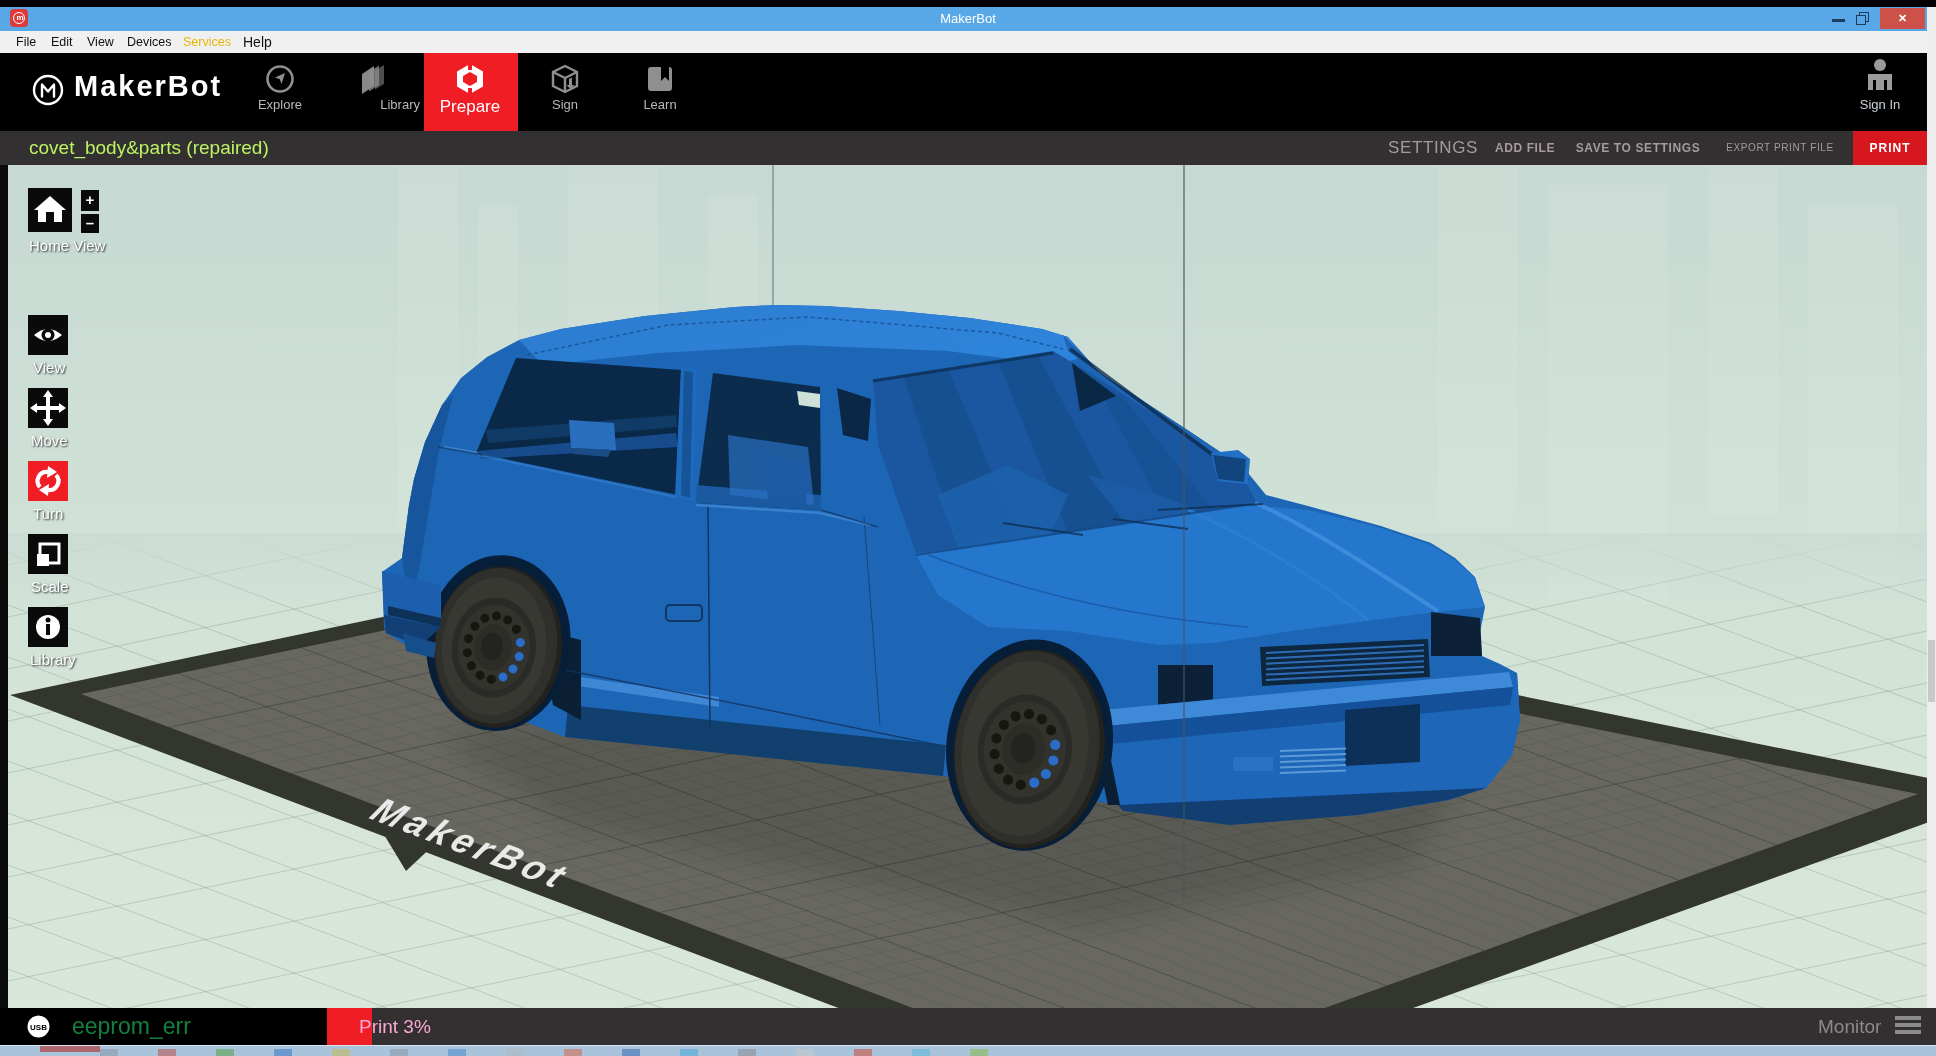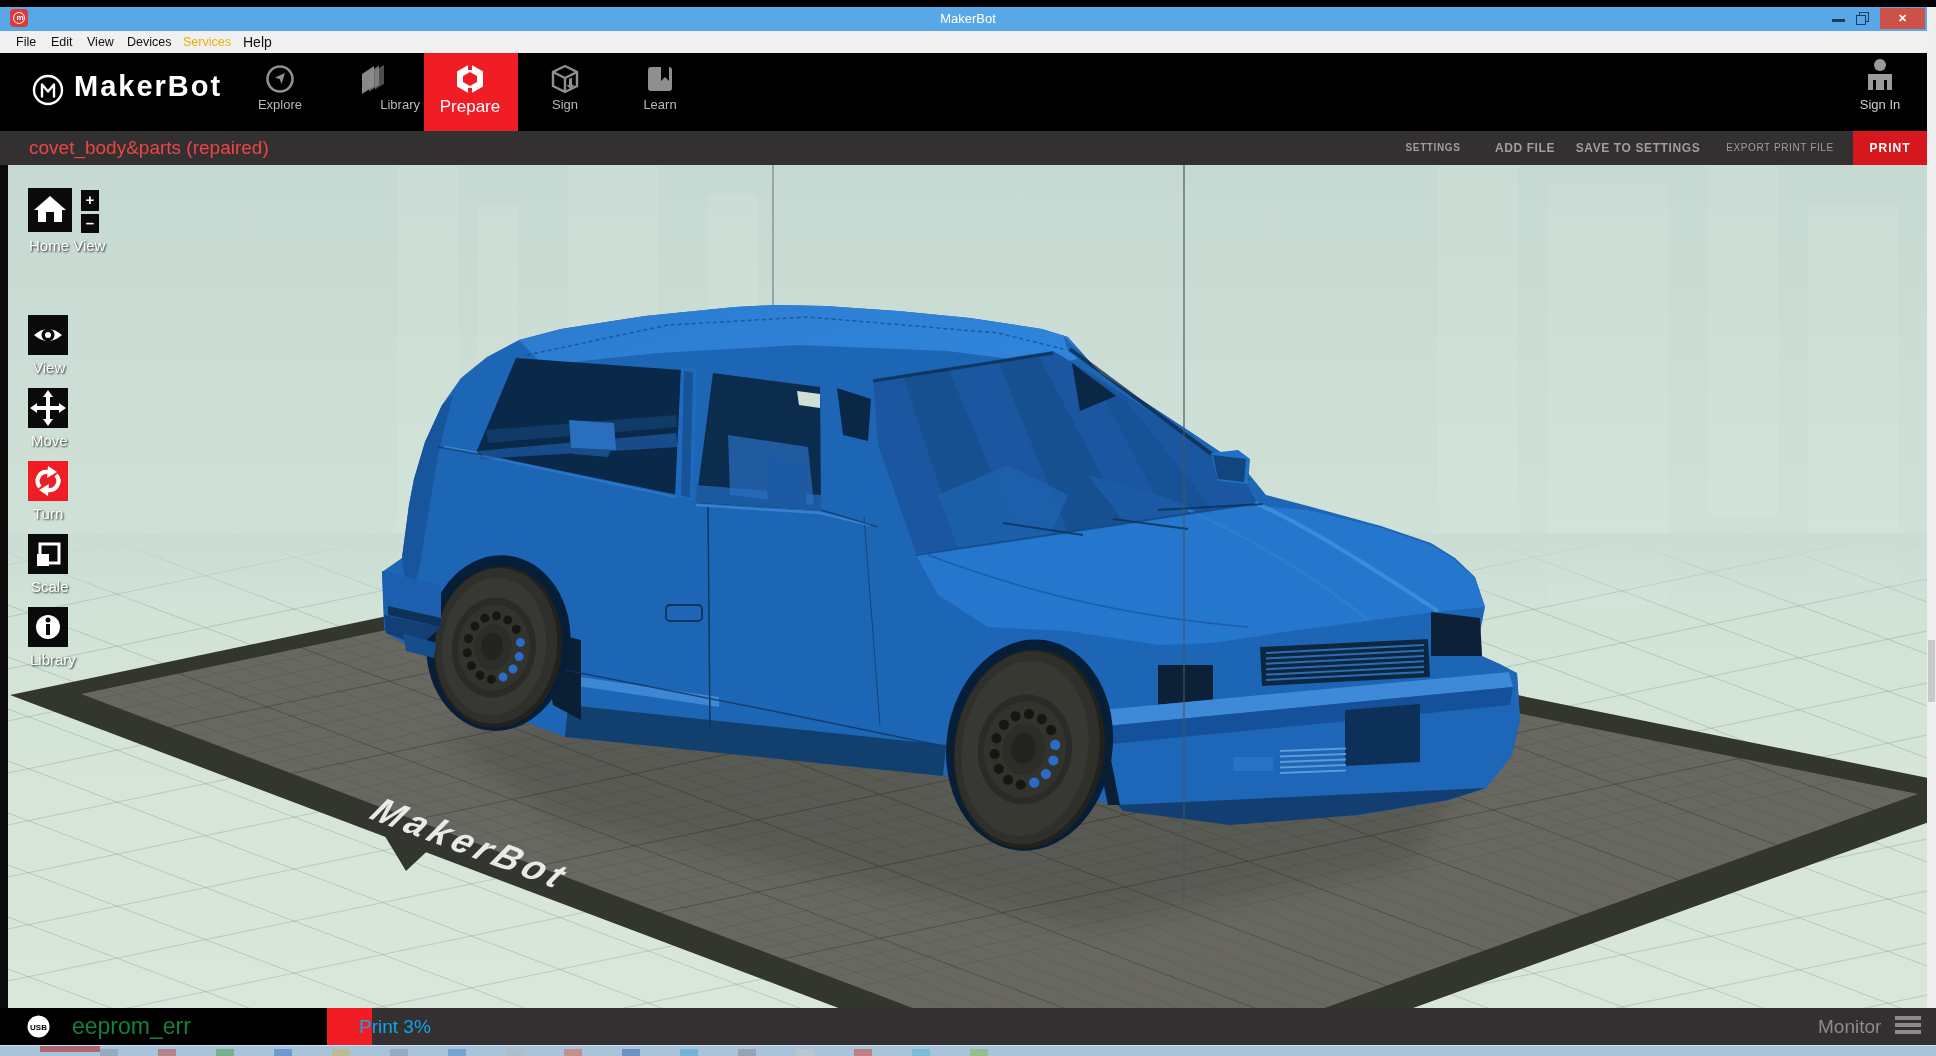--- a/index.html
+++ b/index.html
@@ -78,22 +78,22 @@
       <path d="M16 3 L24 3 L24 16 L20 12.5 L16 16 Z" fill="#0a0a0a" opacity="0"></path>
     </svg>
   </div>
 <div style="position:absolute;left:615px;top:97px;width:90px;text-align:center;font-size:13px;color:#b9b9b9">Learn</div>
 <div style="position:absolute;left:1863px;top:58px;width:34px;height:34px"><svg width="34" height="34" viewBox="0 0 34 34">
       <circle cx="17" cy="7" r="6" fill="#9a9a9a"></circle>
       <path d="M5 16 L29 16 L29 32 L24 32 L24 22 L21 22 L21 32 L13 32 L13 22 L10 22 L10 32 L5 32 Z" fill="#9a9a9a"></path>
     </svg></div>
 <div style="position:absolute;left:1835px;top:97px;width:90px;text-align:center;font-size:13px;color:#c9d1d9">Sign In</div>
 <div style="position:absolute;left:0;top:131px;width:1936px;height:34px;background:#333031"></div>
-<div style="position:absolute;left:29px;top:131px;height:30px;line-height:34px;font-size:19px;color:#ef4444">covet_body&amp;parts (repaired)</div>
-<div style="position:absolute;left:1323px;top:131px;width:220px;height:34px;line-height:34px;text-align:center;font-size:10px;font-weight:bold;letter-spacing:0.6px;color:#a59b9b">SETTINGS</div>
+<div style="position:absolute;left:29px;top:131px;height:30px;line-height:34px;font-size:19px;color:#bef264">covet_body&amp;parts (repaired)</div>
+<div style="position:absolute;left:1323px;top:131px;width:220px;height:34px;line-height:34px;text-align:center;font-size:17px;font-weight:normal;letter-spacing:0.6px;color:#a59b9b">SETTINGS</div>
 <div style="position:absolute;left:1415px;top:131px;width:220px;height:34px;line-height:34px;text-align:center;font-size:12px;font-weight:bold;letter-spacing:0.6px;color:#a59b9b">ADD FILE</div>
 <div style="position:absolute;left:1528px;top:131px;width:220px;height:34px;line-height:34px;text-align:center;font-size:12px;font-weight:bold;letter-spacing:0.6px;color:#a59b9b">SAVE TO SETTINGS</div>
 <div style="position:absolute;left:1670px;top:131px;width:220px;height:34px;line-height:34px;text-align:center;font-size:10px;font-weight:normal;letter-spacing:0.6px;color:#a59b9b">EXPORT PRINT FILE</div>
 <div style="position:absolute;left:1853px;top:131px;width:74px;height:34px;background:#d6181e;color:#fff;font-size:12px;font-weight:bold;letter-spacing:1px;text-align:center;line-height:34px">PRINT</div>
 
 <div style="position:absolute;left:8px;top:165px;width:1919px;height:843px;overflow:hidden">
 <svg width="1919" height="843" viewBox="0 0 1919 843" style="position:absolute;left:0;top:0">
 <defs>
 <linearGradient id="bg" x1="0" y1="0" x2="0" y2="1">
  <stop offset="0" stop-color="#c6d9d2"></stop>
@@ -549,21 +549,21 @@
 <div class="tlab" style="left:30px;top:651px">Library</div>
 
 <div style="position:absolute;left:0;top:1008px;width:1936px;height:37px;background:#343031"></div>
 <div style="position:absolute;left:0;top:1008px;width:327px;height:37px;background:#000"></div>
 <div style="position:absolute;left:327px;top:1008px;width:45px;height:37px;background:#f01d25"></div>
 <svg style="position:absolute;left:27px;top:1015px" width="23" height="23" viewBox="0 0 23 23">
     <circle cx="11.5" cy="11.5" r="11" fill="#fff"></circle>
     <text x="11.5" y="15" font-size="8" font-weight="bold" text-anchor="middle" fill="#000" font-family="Liberation Sans,sans-serif">USB</text>
   </svg>
 <div style="position:absolute;left:72px;top:1008px;height:37px;line-height:37px;color:#15803d;font-size:23px">eeprom_err</div>
-<div style="position:absolute;left:359px;top:1008px;height:37px;line-height:37px;color:#0ea5e9;font-size:19px">Print 3%</div>
+<div style="position:absolute;left:359px;top:1008px;height:37px;line-height:37px;color:#f9a8d4;font-size:19px">Print 3%</div>
 <div style="position:absolute;left:1818px;top:1008px;height:37px;line-height:37px;color:#8b8b8b;font-size:19px">Monitor</div>
 <div style="position:absolute;left:1895px;top:1016px;width:26px;height:4px;background:#8b8b8b"></div>
 <div style="position:absolute;left:1895px;top:1023px;width:26px;height:4px;background:#8b8b8b"></div>
 <div style="position:absolute;left:1895px;top:1030px;width:26px;height:4px;background:#8b8b8b"></div>
 
 <div style="position:absolute;left:0;top:1045px;width:1936px;height:11px;background:#a9c3da"></div>
 <div style="position:absolute;left:0;top:1045px;width:1936px;height:1px;background:#d7e5f2"></div>
 <div style="position:absolute;left:40px;top:1046px;width:60px;height:6px;background:#b04040;opacity:0.7"></div>
 <div style="position:absolute;left:100px;top:1049px;width:18px;height:7px;background:#8a98a8;opacity:0.55"></div>
 <div style="position:absolute;left:158px;top:1049px;width:18px;height:7px;background:#c05048;opacity:0.55"></div>

